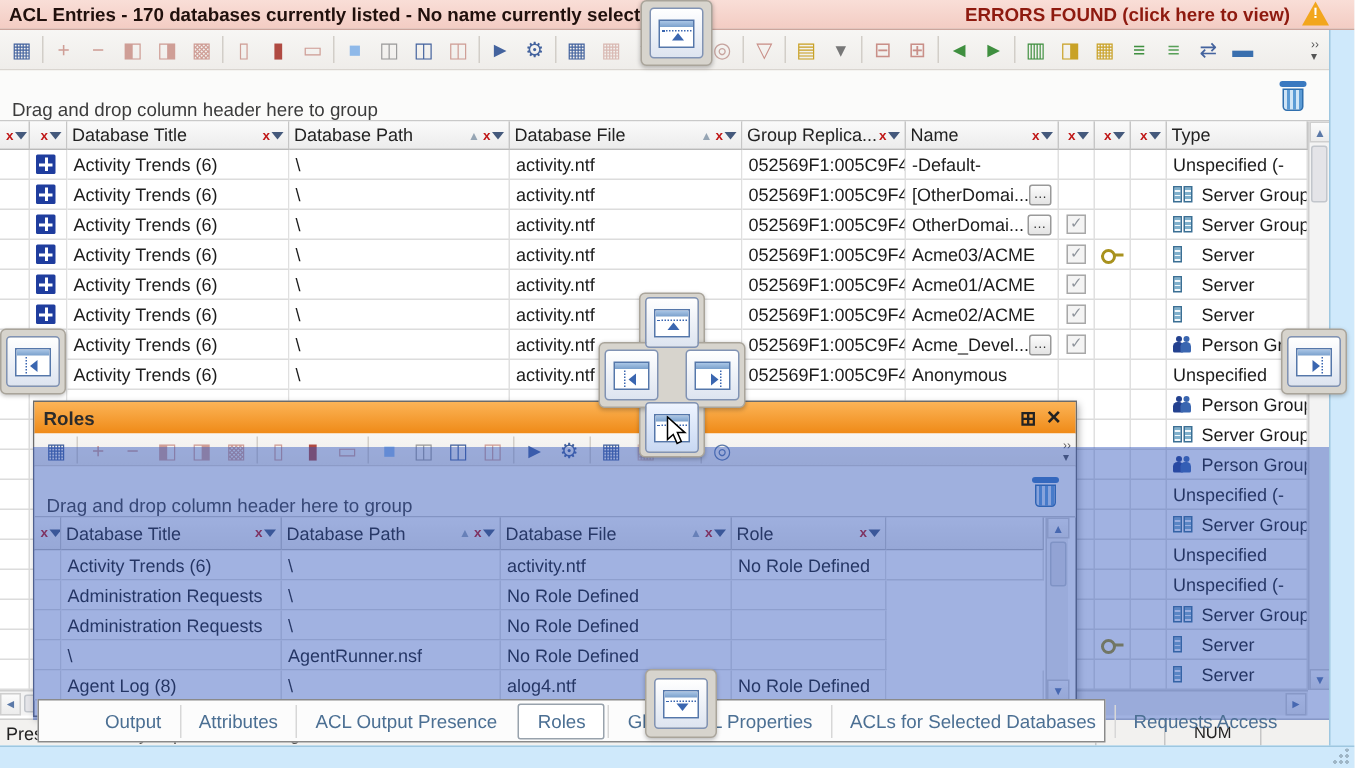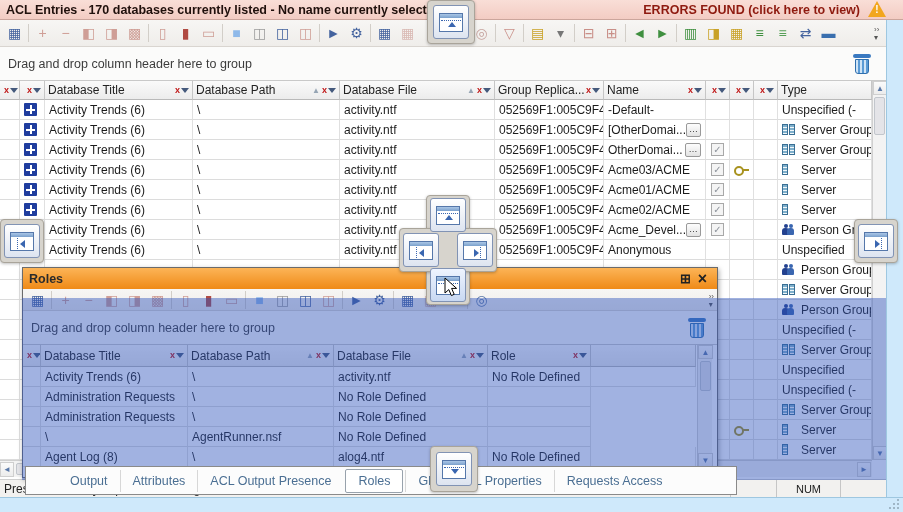--- a/index.html
+++ b/index.html
@@ -23,21 +23,21 @@
     border-bottom:1px solid #d9d5d0; padding:0 3px; }
   .main-toolbar { position:absolute; left:0; top:20px; width:886px; height:27px; }
   .tbi { width:23px; height:22px; display:flex; align-items:center; justify-content:center;
     font-size:14px; cursor:pointer; border-radius:2px; }
   .tbsep { width:1px; height:18px; background:#d2cec8; margin:0 2px; }
   .tb-overflow { position:absolute; display:flex; flex-direction:column; align-items:center;
     font-size:8px; color:#555; line-height:8px; }
 
   
   .groupbar { position:relative; background:#fbfbfa; border-bottom:1px solid #c9c9c9;
-    display:flex; align-items:center; padding-left:8px; color:#3c3c3c; font-size:12.5px; }
+    display:flex; align-items:flex-end; padding-left:8px; color:#3c3c3c; font-size:12.5px; }
   .main-groupbar { position:absolute; left:0; top:47px; width:886px; height:34px; }
   .trash { position:absolute; right:14px; top:6px; width:16px; height:20px; cursor:pointer; }
   .trash::before { content:""; position:absolute; top:0; left:-1px; right:-1px; height:4px;
     background:#3a79c0; border-radius:2px; }
   .trash::after { content:""; position:absolute; top:5px; left:1px; right:1px; bottom:0;
     background:repeating-linear-gradient(90deg,#cfe4f6 0 2px,#5b9bd5 2px 4px);
     border:1px solid #2f6fae; border-radius:0 0 3px 3px; }
 
   
   .ghead, .gr { display:grid; }
@@ -840,20 +840,21 @@
   </div>
 
   <div class="overlay"></div>
 
   <div class="tabstrip" id="tabStrip">
       <span class="tab">Output</span>
       <span class="tab">Attributes</span>
       <span class="tab">ACL Output Presence</span>
       <span class="tab sel">Roles</span>
       <span class="tab">Global ACL Properties</span>
+      <span class="tab">ACLs for Selected Databases</span>
       <span class="tab">Requests Access</span>
     </div>
 
   <div class="frame-right"></div>
   <div class="frame-bottom"></div>
   <div class="grip"></div>
 
   <div class="dpanel" style="left:427px;top:0;width:48px;height:44px;">
     <div class="dbtn" style="left:5px;top:4px;">
       <span class="dwin">

